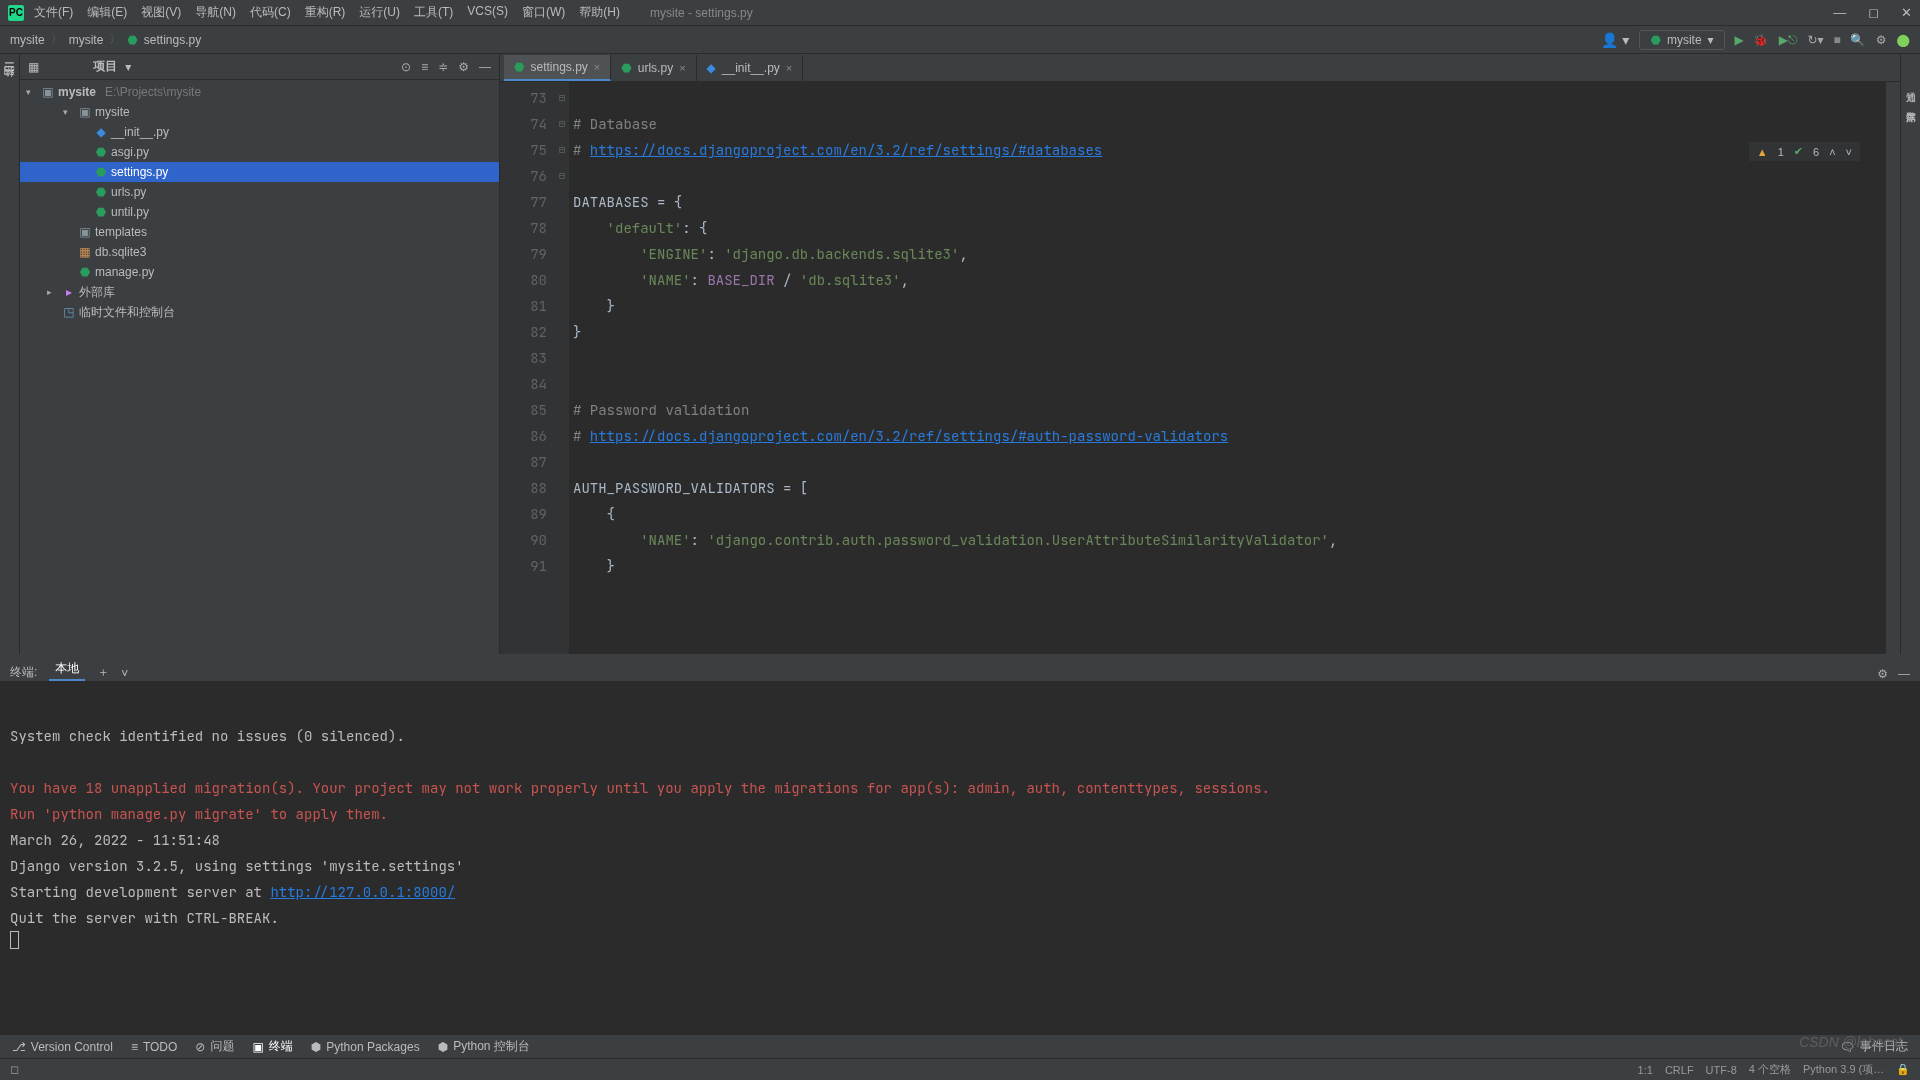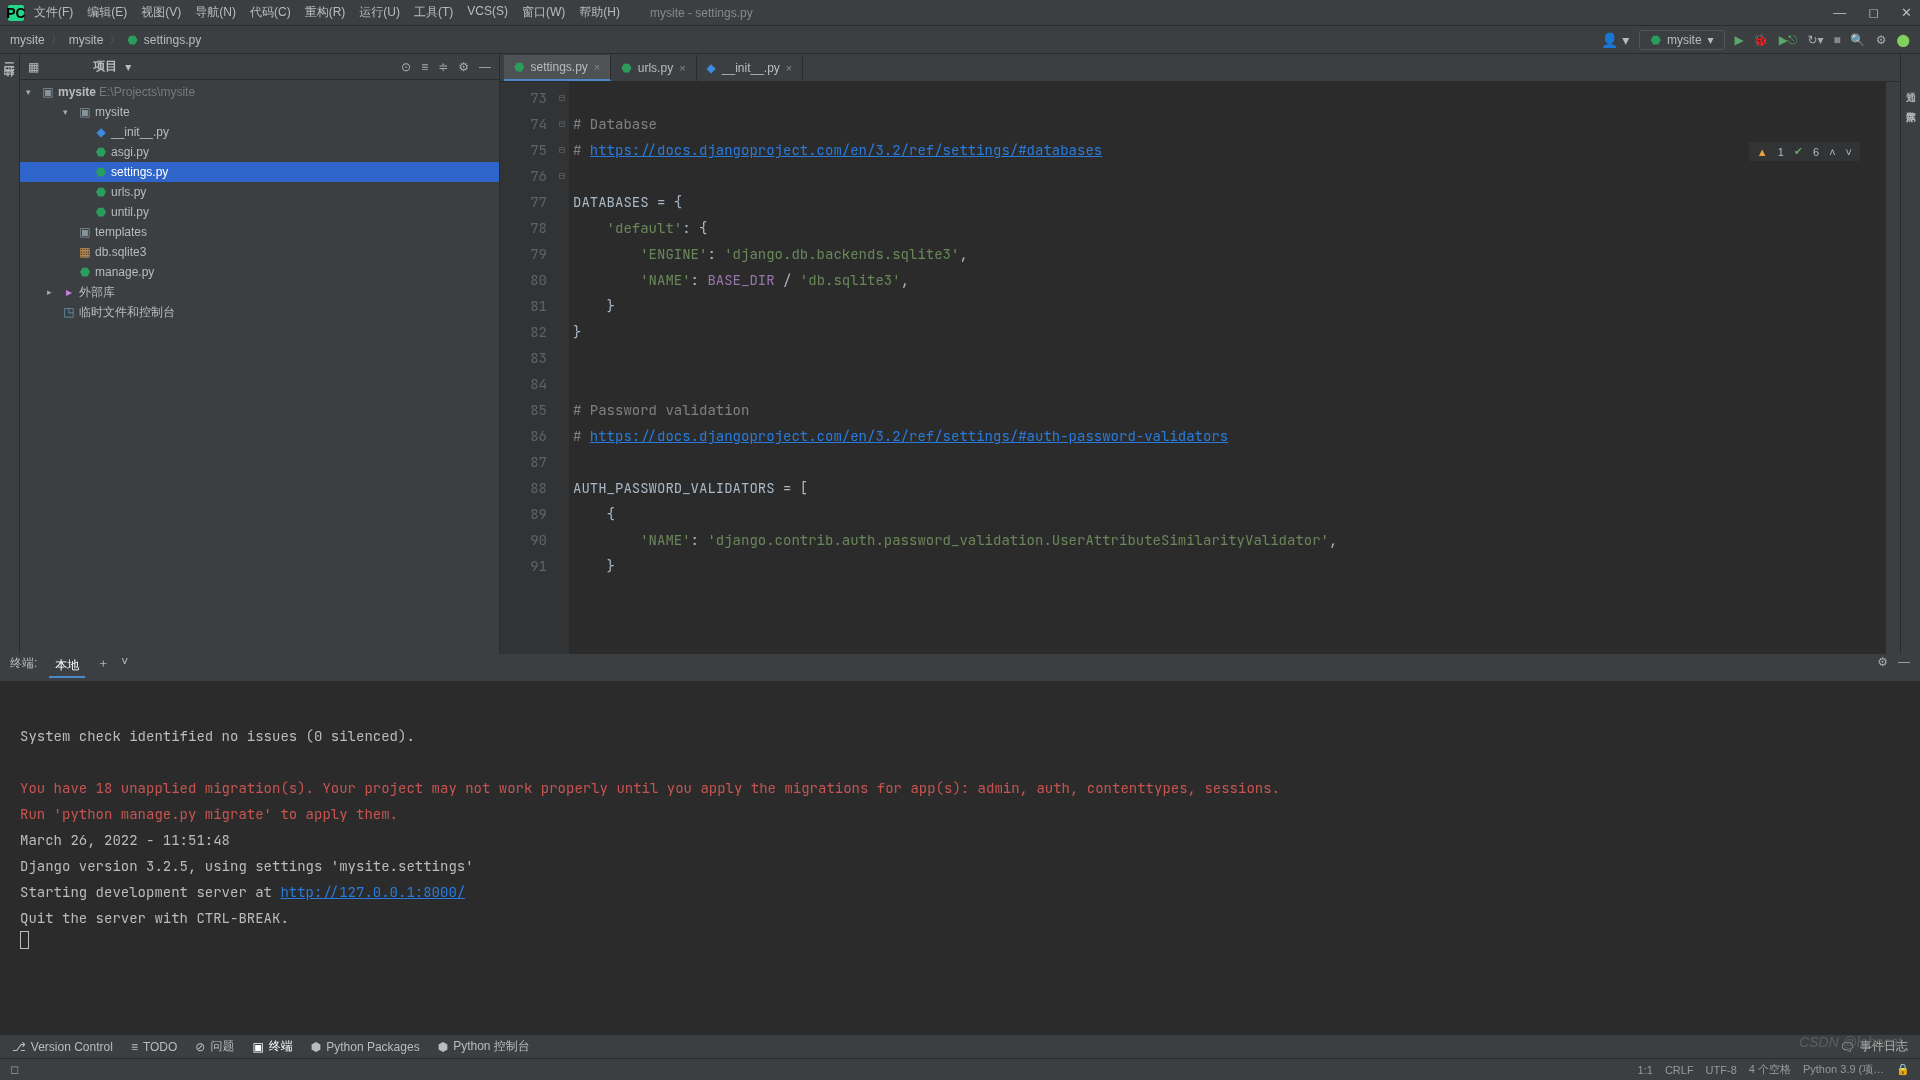--- a/index.html
+++ b/index.html
@@ -20,21 +20,21 @@
   display: flex;
   align-items: center;
   padding: 0 8px;
   border-bottom: 1px solid #2b2b2b;
 }
 .titlebar .app-icon {
   width: 16px; height: 16px;
   background: #21d789;
   border-radius: 2px;
   display: flex; align-items: center; justify-content: center;
-  font-size: 14px; font-weight: bold; color: #000;
+  font-size: 10px; font-weight: bold; color: #000;
   margin-right: 10px;
 }
 .titlebar .menu { display: flex; gap: 14px; }
 .titlebar .menu span { color: #bbbbbb; cursor: pointer; }
 .titlebar .title { margin-left: 30px; color: #888; }
 .titlebar .win-controls { margin-left: auto; display: flex; gap: 22px; color: #bbbbbb; font-size: 13px; }
 .navbar {
   height: 28px;
   background: #3c3f41;
   display: flex;
@@ -96,21 +96,21 @@
 .tree-row.selected { background: #2f65ca; color: #fff; }
 .tree-row .indent { display: inline-block; }
 .tree-row .arrow { width: 12px; color: #aaa; font-size: 9px; }
 .file-icon { width: 14px; display: inline-flex; justify-content: center; }
 .folder-icon { color: #87939a; }
 .py-icon { color: #3b8be0; }
 .dj-icon { color: #2a9d5c; }
 .db-icon { color: #d09454; }
 .lib-icon { color: #c97feb; }
 .tmp-icon { color: #6897bb; }
-.path-hint { color: #787878; margin-left: 0; }
+.path-hint { color: #787878; margin-left: 6px; }
 .editor-area { flex: 1; display: flex; flex-direction: column; min-width: 0; }
 .editor-tabs {
   height: 28px; background: #3c3f41;
   display: flex; align-items: flex-end;
   border-bottom: 1px solid #2b2b2b;
   padding-left: 4px;
 }
 .editor-tab {
   height: 26px; padding: 0 10px;
   display: flex; align-items: center; gap: 6px;
@@ -157,29 +157,29 @@
 .scrollbar-track {
   width: 14px; background: #3c3f41;
 }
 .terminal-panel {
   height: 380px; background: #2b2b2b;
   display: flex; flex-direction: column;
   border-top: 1px solid #3c3f41;
 }
 .terminal-header {
   height: 26px; background: #3c3f41;
-  display: flex; align-items: flex-start; padding: 0 10px; gap: 12px;
+  display: flex; align-items: flex-end; padding: 0 10px; gap: 12px;
 }
 .terminal-header .tab {
   padding: 2px 6px; cursor: pointer;
 }
 .terminal-header .tab.active { border-bottom: 2px solid #4a88c7; color: #fff; }
 .terminal-header .right { margin-left: auto; display: flex; gap: 10px; color: #aaa; }
 .terminal-body {
-  flex: 1; padding: 16px 20px;
+  flex: 1; padding: 16px 10px;
   font-family: "JetBrains Mono", Consolas, monospace;
   font-size: 14px; line-height: 26px;
   color: #bbbbbb; white-space: pre-wrap;
   position: relative;
 }
 .t-warn { color: #c75450; }
 .t-link { color: #287bde; text-decoration: underline; }
 .cursor-box { display: inline-block; width: 9px; height: 18px; border: 1px solid #bbbbbb; }
 .bottom-tool-tabs {
   height: 24px; background: #3c3f41;

